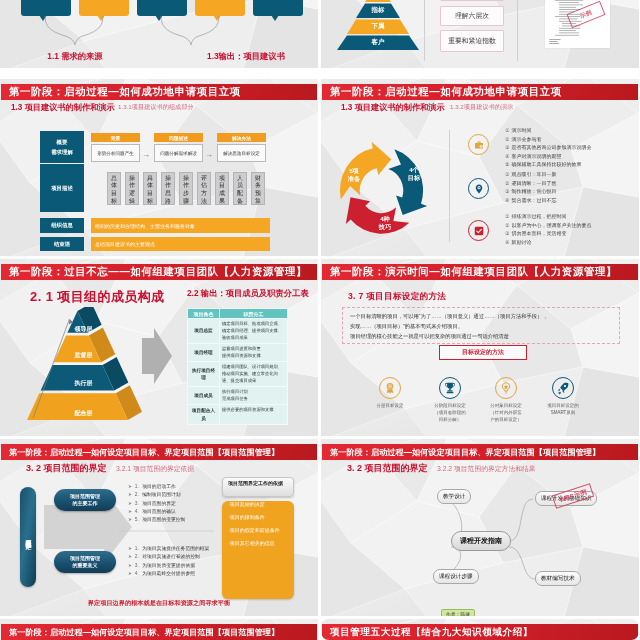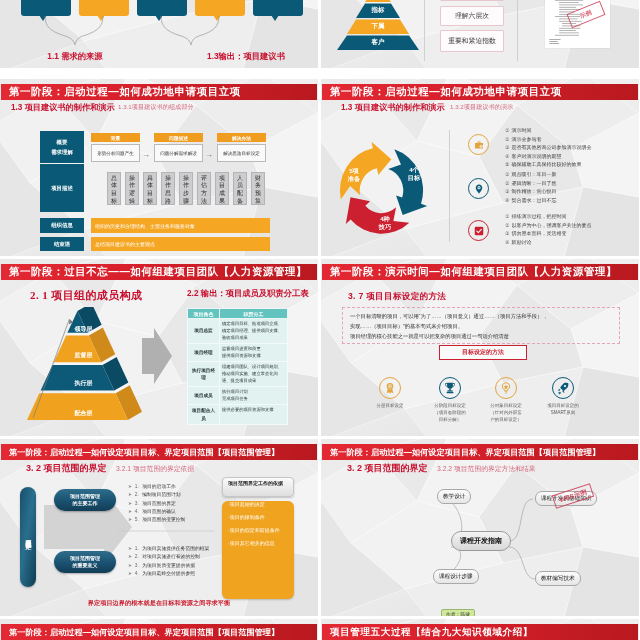--- a/index.html
+++ b/index.html
@@ -364,21 +364,21 @@
       </div>
 </div>
 
 <div class="slide" style="left:0;top:259px;">
   <svg class="sbg" viewBox="0 0 318 177" preserveAspectRatio="none">
         <use href="#poly"></use>
       </svg>
   <div class="redbar">
         <span class="rb">第一阶段：过目不忘——如何组建项目团队【人力资源管理】</span>
       </div>
-  <div class="h2" style="left:30px;top:28.5px;font-size:11px;letter-spacing:0.4px;font-family:Liberation Serif, serif;">2. 1 项目组的成员构成</div>
+  <div class="h2" style="left:30px;top:28.5px;font-size:13px;letter-spacing:0.4px;">2. 1 项目组的成员构成</div>
   <div class="h2" style="left:187px;top:28.5px;font-size:8.3px;text-align:right;">2.2 输出：项目成员及职责分工表</div>
 
   <div id="s5pyr" style="position:absolute;left:23px;top:48px;width:121px;height:121px;"><svg width="121" height="121" viewBox="0 0 120 120">
           <polygon points="91.8,85.5 104.0,112.0 118.0,104.0 105.8,77.5" fill="#D08A19"></polygon>
           <polygon points="16.2,85.5 91.8,85.5 105.8,77.5 30.2,77.5" fill="#ffffff" opacity="0.30"></polygon>
           <polygon points="78.8,57.5 90.5,82.8 104.5,74.8 92.8,49.5" fill="#0A4A63"></polygon>
           <polygon points="29.2,57.5 78.8,57.5 92.8,49.5 43.2,49.5" fill="#ffffff" opacity="0.30"></polygon>
           <polygon points="65.2,28.3 77.5,54.8 91.5,46.8 79.2,20.3" fill="#D08A19"></polygon>
           <polygon points="42.8,28.3 65.2,28.3 79.2,20.3 56.8,20.3" fill="#ffffff" opacity="0.30"></polygon>
           <polygon points="54.0,4.0 64.0,25.6 78.0,17.6 68.0,-4.0" fill="#0A4A63"></polygon>
@@ -575,21 +575,21 @@
 </div>
 
 <div class="slide" style="left:0;top:619px;height:21px;">
   <svg class="sbg" viewBox="0 0 318 177" preserveAspectRatio="none">
         <use href="#poly"></use>
       </svg>
   <div class="redbar rb-sm">
         <span class="rb">第一阶段：启动过程—如何设定项目目标、界定项目范围【项目范围管理】</span>
       </div>
 </div>
-<div class="slide" style="left:321px;top:619px;height:21px;">
+<div class="slide" style="left:321px;top:619px;height:21px;border-radius:8px;">
   <svg class="sbg" viewBox="0 0 318 177" preserveAspectRatio="none">
         <use href="#poly"></use>
       </svg>
   <div class="redbar">
         <span class="rb" style="font-size:9.5px">项目管理五大过程【结合九大知识领域介绍】</span>
       </div>
 </div>
 
 </div>
 

